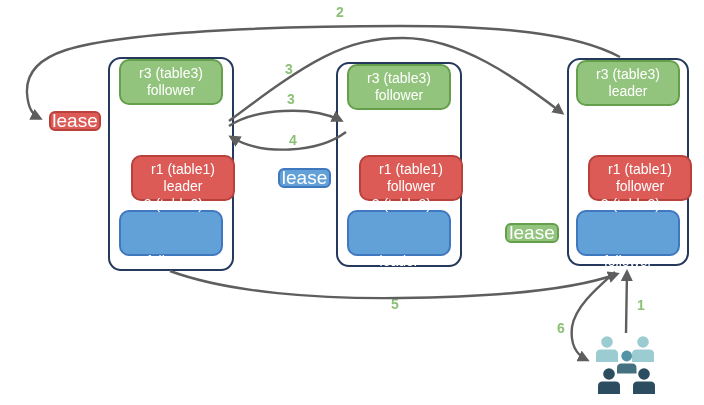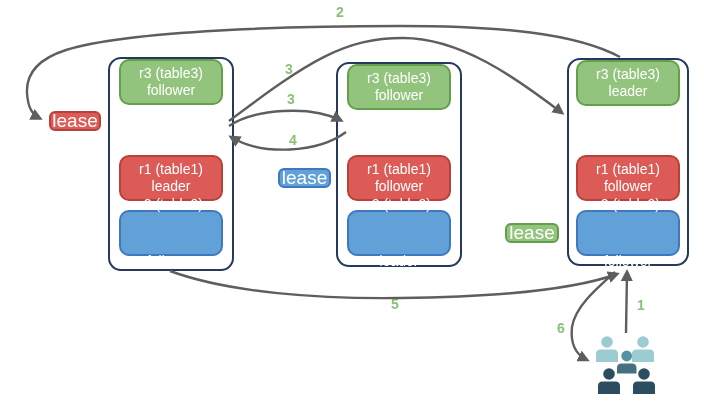--- a/index.html
+++ b/index.html
@@ -20,21 +20,21 @@
     position:absolute;top:15px;left:0;width:100%;text-align:center;
     font-size:15px;font-weight:bold;color:#1b1b1b;
   }
   .replica{
     position:absolute;left:50%;transform:translateX(-50%);
     width:104px;height:46px;border-radius:10px;box-sizing:border-box;
     color:#ffffff;font-size:14px;line-height:17px;text-align:center;
     display:flex;flex-direction:column;justify-content:center;
   }
   .replica:nth-of-type(1){top:var(--rtop);}
-  .replica:nth-of-type(2){top:calc(var(--rtop) + 55px);}
+  .replica:nth-of-type(2){top:calc(var(--rtop) + 55px);margin-left:12px;}
   .replica:nth-of-type(3){top:calc(var(--rtop) + 110px);gap:40px;}
   .red{background:var(--red);border:2px solid var(--red-border);}
   .blue{background:var(--blue);border:2px solid var(--blue-border);}
   .green{background:var(--green);border:2px solid var(--green-border);}
   
   .lease{
     position:absolute;height:20px;border-radius:6px;box-sizing:border-box;
     color:#ffffff;font-size:19px;display:flex;align-items:center;justify-content:center;
   }
   #lease-red{left:49px;top:111px;width:52px;}

